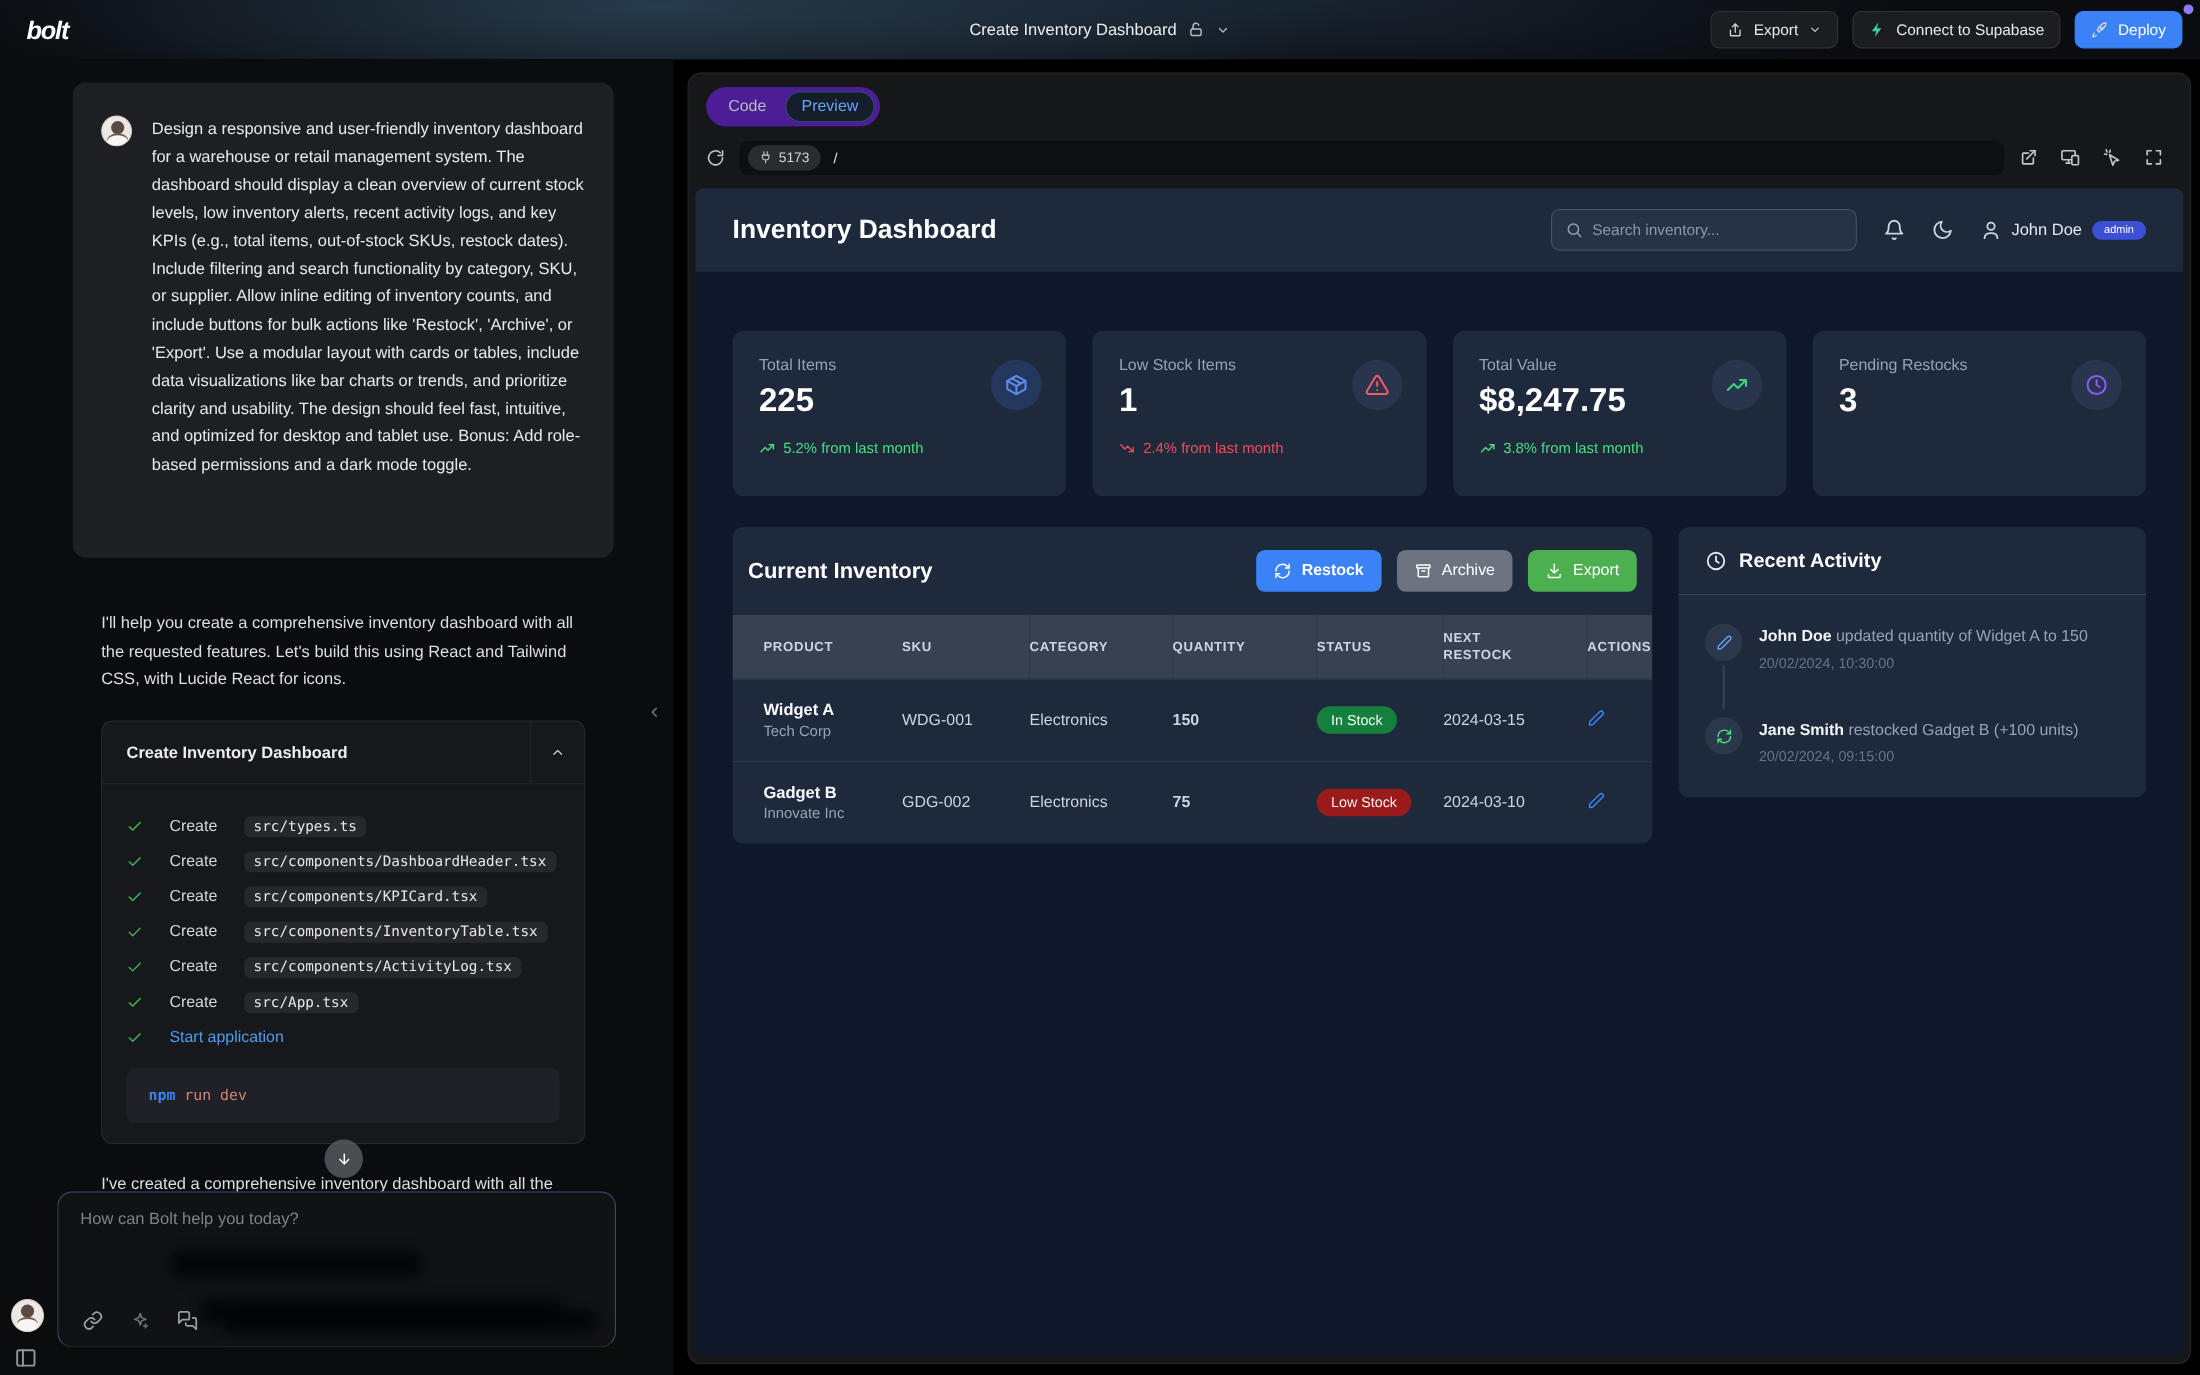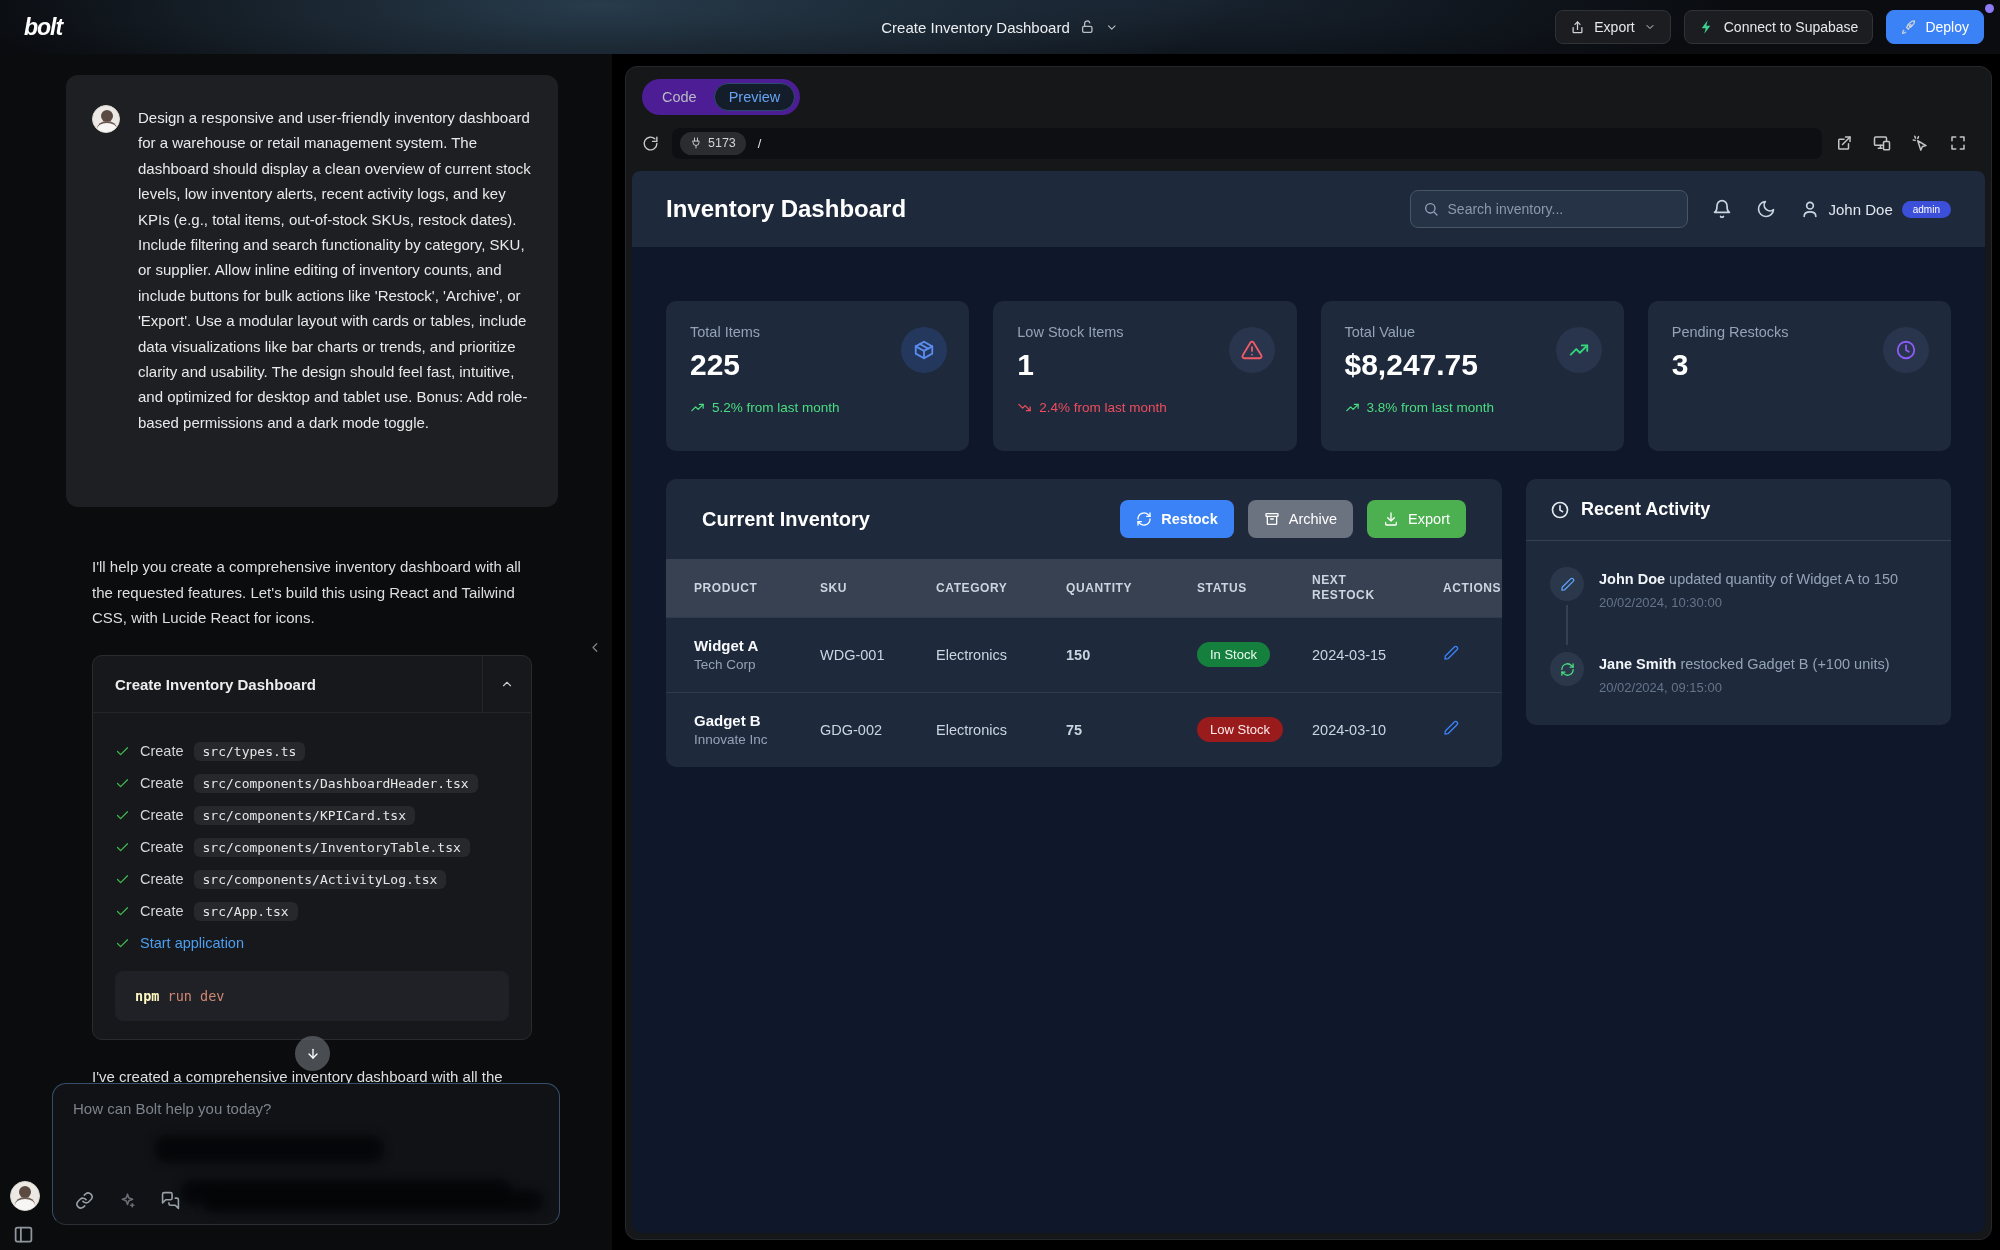--- a/index.html
+++ b/index.html
@@ -38,27 +38,27 @@
   .assistant-intro { position:absolute; left:92px; top:500px; width:450px; font-size:15px; line-height:25.5px; color:#dedfe1; }
 
   .artifact { position:absolute; left:92px; top:601px; width:440px; height:385px;
     background:#17181b; border:1px solid #2a2b2f; border-radius:10px; }
   .artifact-head { height:57px; display:flex; align-items:center; justify-content:space-between;
     border-bottom:1px solid #242529; }
   .artifact-title { font-size:15px; font-weight:600; color:#ededee; padding-left:22px; }
   .artifact-chevron { width:49px; height:57px; display:flex; align-items:center; justify-content:center;
     border-left:1px solid #242529; color:#c9ccd0; cursor:pointer; }
   .steps { padding:22px 22px 0 22px; }
-  .step { height:32px; display:flex; align-items:center; gap:10px; font-size:14.5px; color:#d4d5d7; }
+  .step { height:32px; display:flex; align-items:center; gap:24px; font-size:14.5px; color:#d4d5d7; }
   .step .ic { color:#3fb950; }
   .chip { background:#27282c; border-radius:6px; padding:2px 9px; font-family:"DejaVu Sans Mono", monospace; font-size:13px; color:#e6e6e6; }
   .step.start { color:#4c9ef0; }
   .cmd { margin:12px 22px 0 22px; background:#202126; border-radius:8px; padding:17px 20px;
     font-family:"DejaVu Sans Mono", monospace; font-size:13.5px; }
-  .cmd .npm { color:#fef9c3; font-weight:700; }
+  .cmd .npm { color:#3b82f6; font-weight:700; }
   .cmd .args { color:#d08770; }
 
   .scroll-btn { position:absolute; left:295px; top:982px; width:35px; height:35px; border-radius:50%;
     background:rgba(95,99,104,.75); color:#fff; display:flex; align-items:center; justify-content:center; cursor:pointer; z-index:3; }
   .followup { position:absolute; left:92px; top:1014px; width:466px; font-size:15px; color:#dedfe1; white-space:nowrap; overflow:hidden; }
 
   .chat-input { position:absolute; left:52px; top:1029px; width:508px; height:142px; z-index:4;
     background:rgba(17,19,23,.88); border:1px solid rgba(96,138,196,.5); border-bottom-color:#2b3036;
     border-radius:14px; backdrop-filter:blur(4px); }
   .chat-input textarea { position:absolute; left:20px; top:16px; width:460px; height:34px; background:transparent;
@@ -116,21 +116,21 @@
   .kpi-icon.red { background:rgba(93,103,160,.18); color:#ef5a66; }
   .kpi-icon.green { background:rgba(93,103,160,.18); color:#34d77b; }
   .kpi-icon.purple { background:rgba(93,103,160,.18); color:#8b5cf6; }
   .kpi-delta { margin-top:18px; font-size:13.5px; display:flex; align-items:center; gap:7px; }
   .kpi-delta.up { color:#4ade80; }
   .kpi-delta.down { color:#ef4d5e; }
   .kpi-delta.hidden { visibility:hidden; }
 
   .content-row { margin-top:28px; display:flex; gap:24px; align-items:flex-start; }
   .inv-card { width:836px; flex:none; background:#1e293b; border-radius:10px; overflow:hidden; }
-  .inv-head { padding:21px 36px; display:flex; align-items:center; justify-content:space-between; }
+  .inv-head { padding:21px 14px; display:flex; align-items:center; justify-content:space-between; }
   .inv-title { font-size:20px; font-weight:700; color:#fff; }
   .inv-actions { display:flex; gap:14px; }
   .btn { height:38px; border:none; border-radius:8px; padding:0 16px; display:flex; align-items:center; gap:9px;
     font-size:14.5px; font-weight:500; color:#fff; cursor:pointer; font-family:"Liberation Sans",sans-serif; }
   .btn.restock { background:#3b82f6;font-weight:bold; }
   .btn.archive { background:#6b7280; }
   .btn.export { background:#4caf50; }
 
   table.inv { width:100%; border-collapse:collapse; table-layout:fixed; }
   table.inv th { background:#374151; color:#cbd5e1; font-size:12px; font-weight:600; letter-spacing:.6px;

